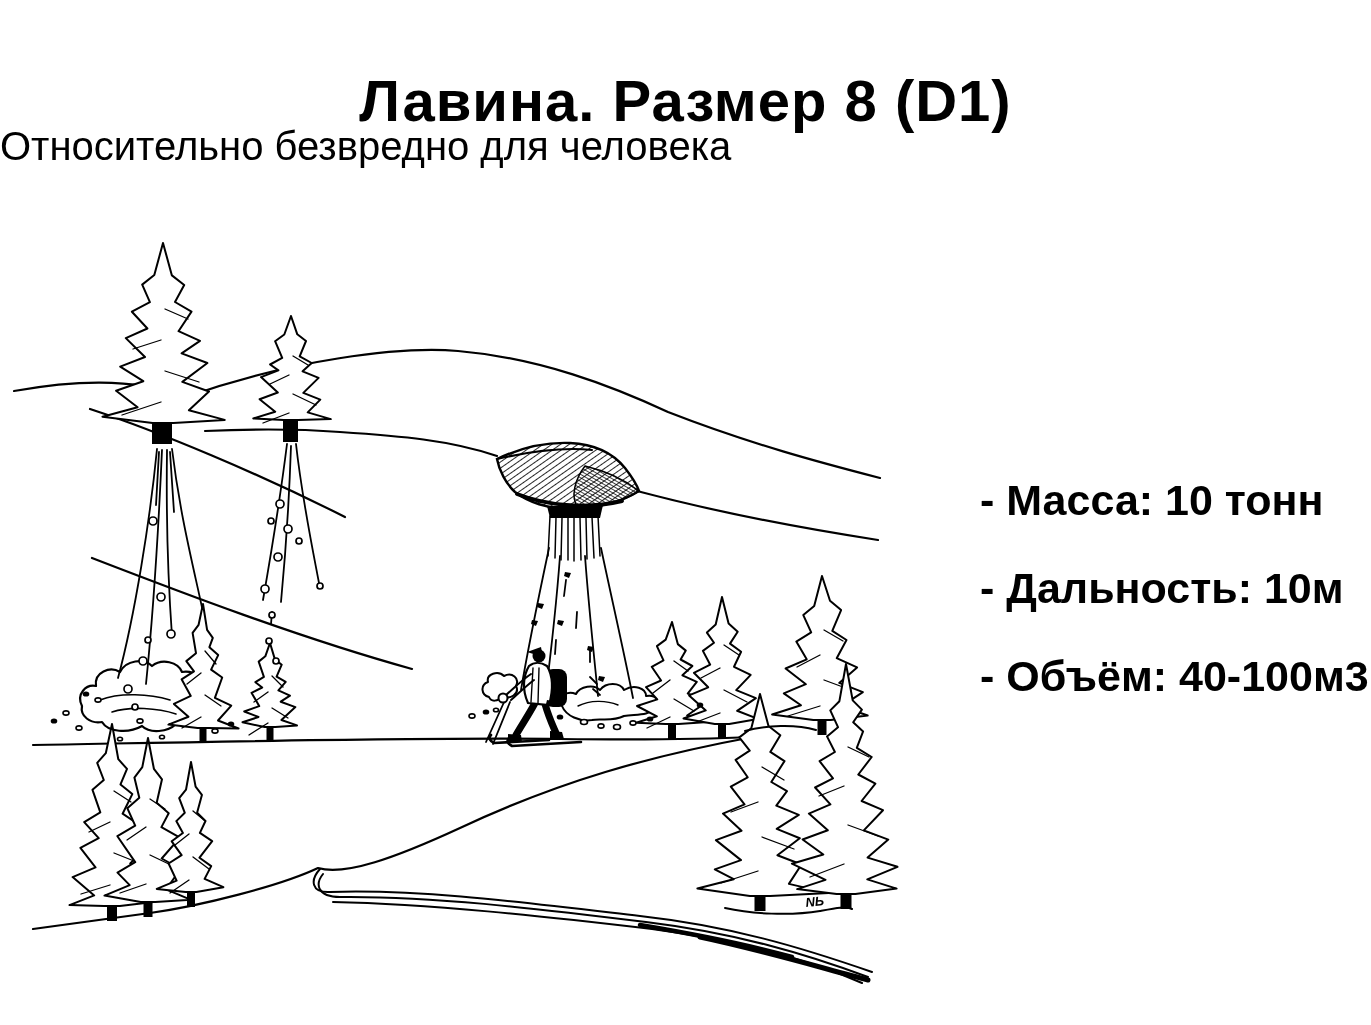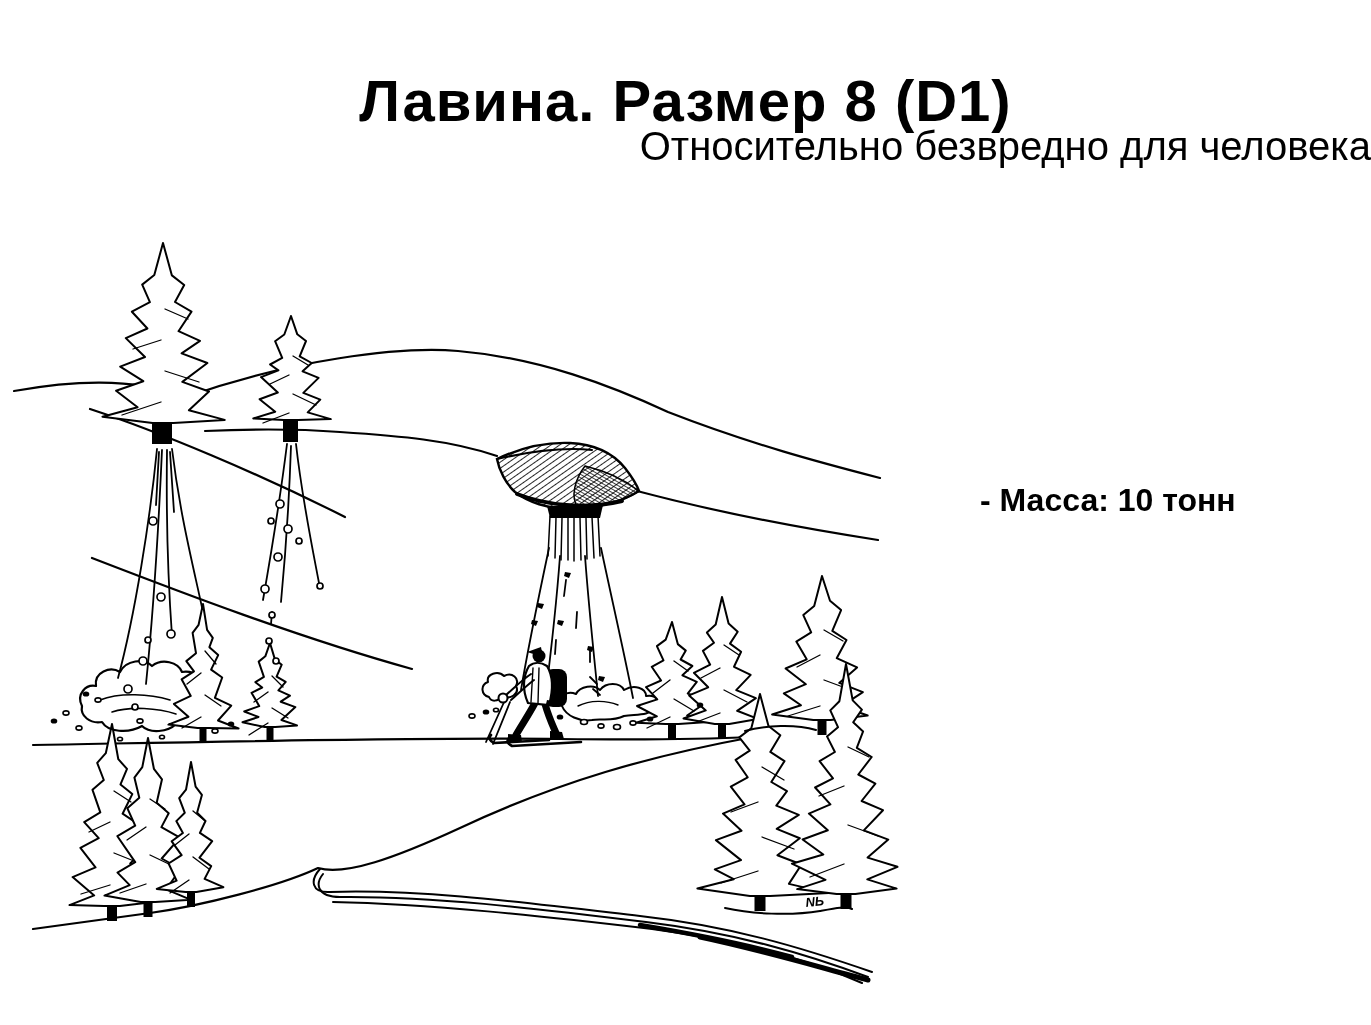--- a/index.html
+++ b/index.html
@@ -7,40 +7,42 @@
     width:1371px;height:1025px;position:relative;overflow:hidden;
     background:#ffffff;color:#000000;
     font-family:"Liberation Sans", sans-serif;
   }
   .title{
     position:absolute;top:28px;left:0;width:100%;
     text-align:center;font-size:58px;font-weight:700;letter-spacing:1px;
   }
   .subtitle{
     position:absolute;top:124px;left:0;width:100%;
-    text-align:right;font-size:40px;font-weight:400;
+    text-align:left;font-size:40px;font-weight:400;
   }
   .specs{
     position:absolute;left:980px;top:482px;
     display:flex;flex-direction:column;gap:52px;
   }
   .spec-item{
-    font-size:32px;font-weight:700;line-height:36px;white-space:nowrap;
+    font-size:43px;font-weight:700;line-height:36px;white-space:nowrap;
   }
   #scene{position:absolute;left:0;top:225px;}
   .ink{stroke:#000;fill:none;stroke-linecap:round;stroke-linejoin:round;}
 </style>
 </head>
 <body>
 
 <h1 class="title">Лавина. Размер 8 (D1)</h1>
 <div class="subtitle">Относительно безвредно для человека</div>
 
 <div class="specs">
   <div class="spec-item">- Масса: 10 тонн</div>
+  <div class="spec-item">- Дальность: 10м</div>
+  <div class="spec-item">- Объём: 40-100м3</div>
 </div>
 
 <svg id="scene" width="900" height="800" viewBox="0 225 900 800" xmlns="http://www.w3.org/2000/svg">
   <defs>
     <pattern id="hatch" width="5" height="5" patternUnits="userSpaceOnUse" patternTransform="rotate(55)">
       <line x1="0" y1="0" x2="0" y2="5" stroke="#000" stroke-width="1.7"></line>
     </pattern>
     <pattern id="hatch2" width="3" height="3" patternUnits="userSpaceOnUse" patternTransform="rotate(120)">
       <line x1="0" y1="0" x2="0" y2="3" stroke="#000" stroke-width="1.5"></line>
     </pattern>

